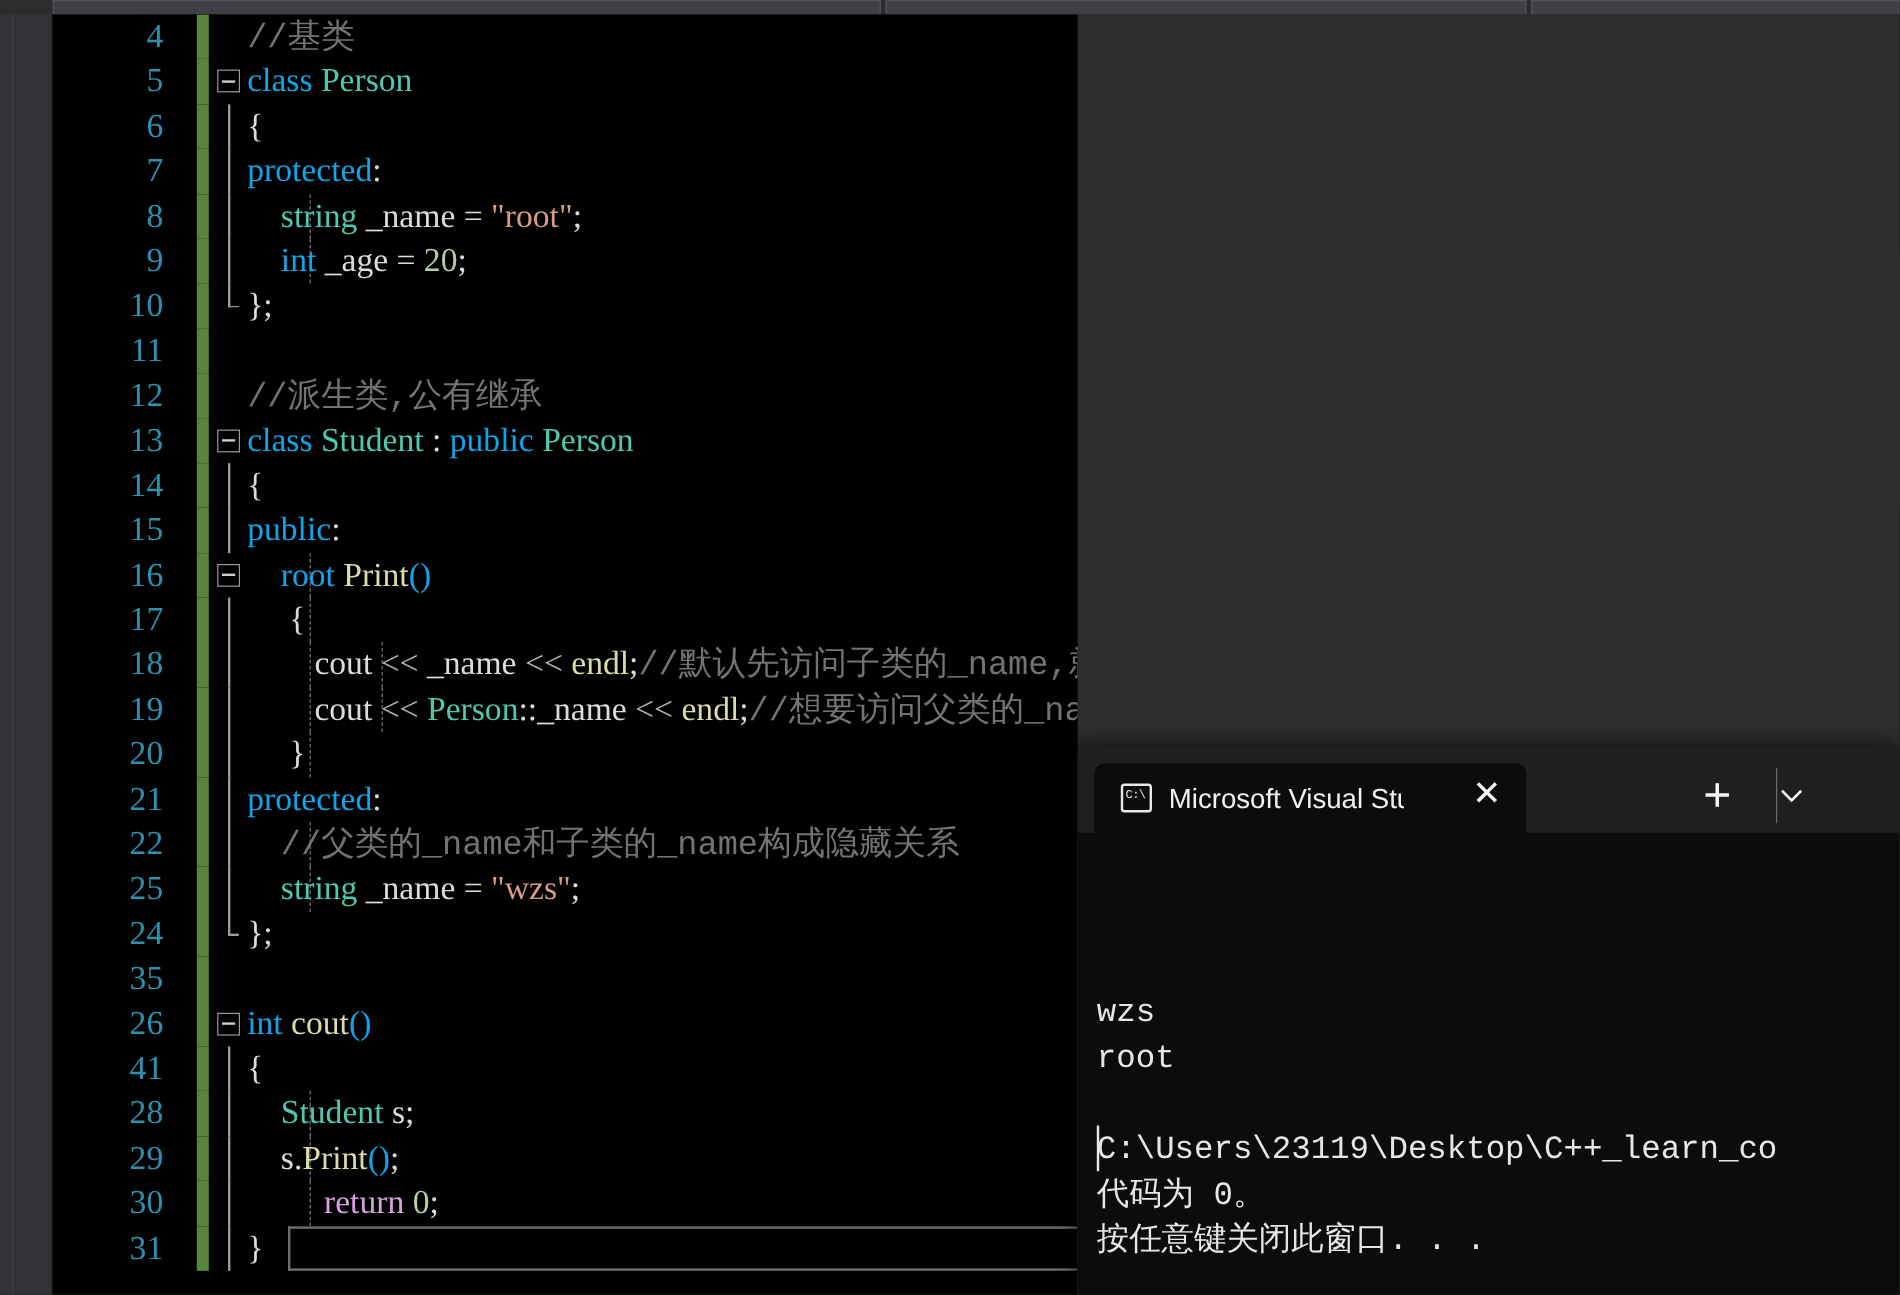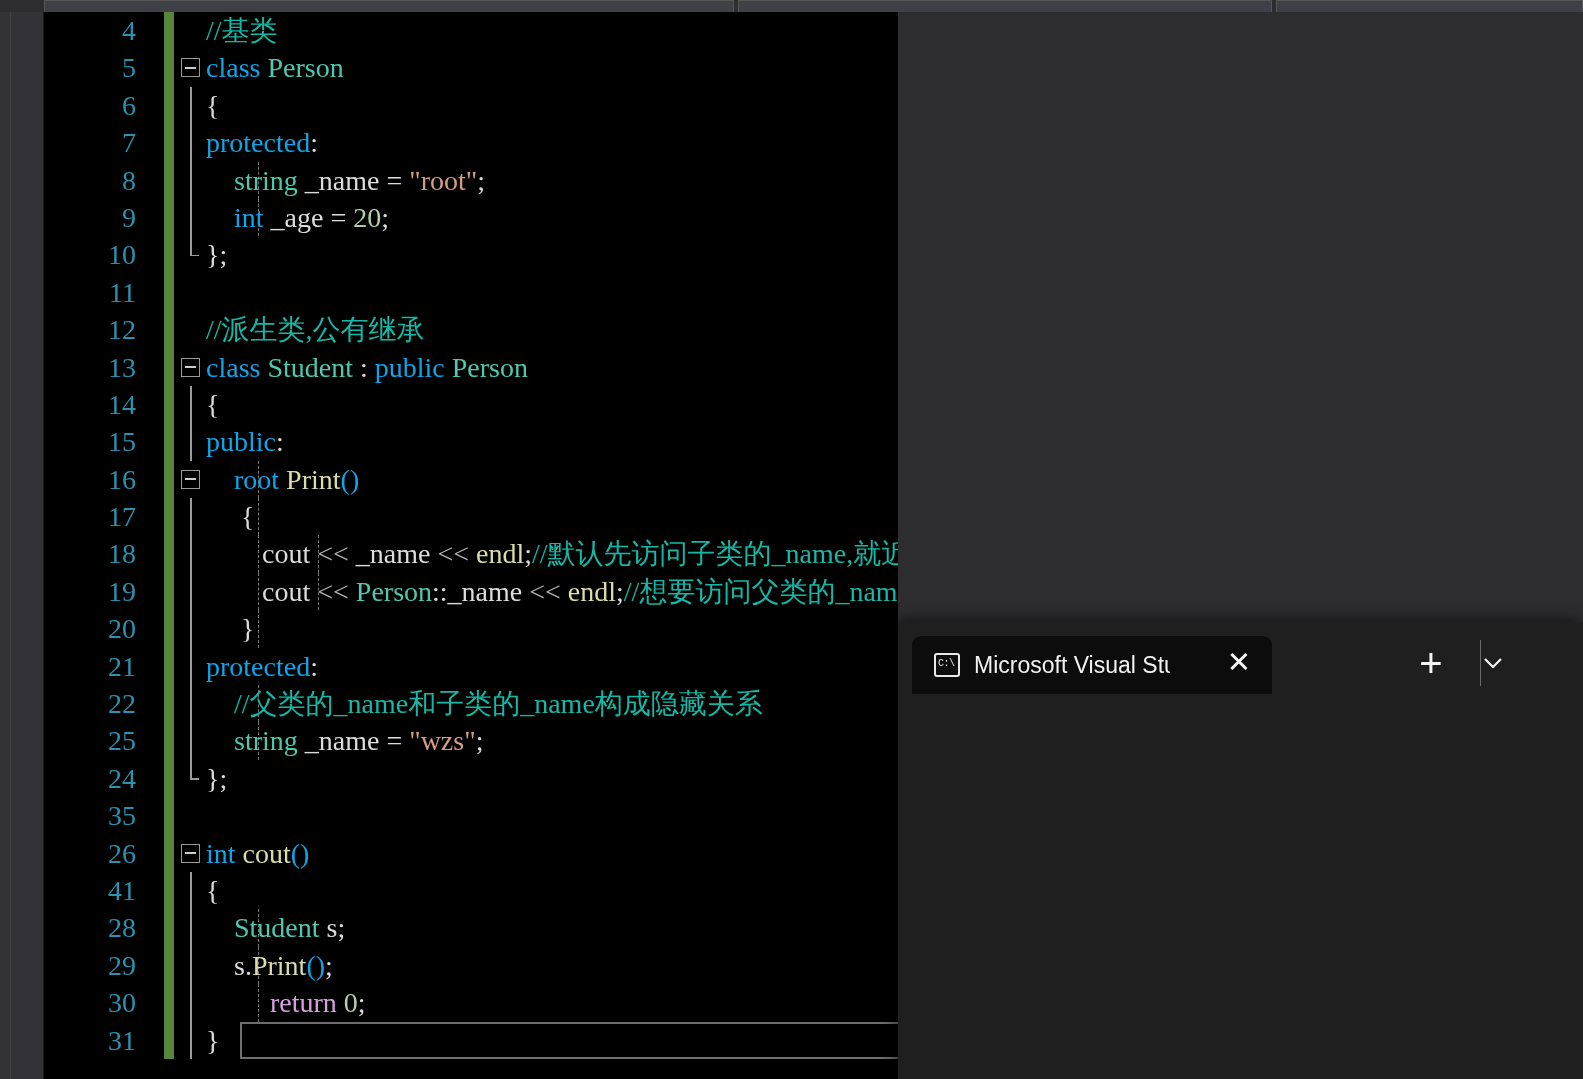--- a/index.html
+++ b/index.html
@@ -66,21 +66,21 @@
           border-left:1.6px dashed #7a7a7a; }
 
   
   .curline{ position:absolute; left:196px; top:0; right:0; height:37.4px;
             border-top:2px solid #6e6e6e; border-bottom:2px solid #6e6e6e;
             border-left:2px solid #6e6e6e; }
 
   
   .kw{ color:#0ea5e9; }          
   .type{ color:#4ec9b0; }        
-  .cm{ color:#14b8a6; }          
+  .cm{ color:#737373;font-family:Liberation Mono, monospace; }          
   .str{ color:#d69d85; }         
   .num{ color:#b5cea8; }         
   .fn{ color:#dcdcaa; }          
   .ctl{ color:#d8a0df;margin-left:36px; }         
   .pl{ color:#dcdcdc; }          
   .op{ color:#b4b4b4; }          
 
   
   .term{ position:absolute; left:898px; top:622px; width:685px; height:457px;
          background:#1f1f1f; border-top-left-radius:10px; overflow:hidden;
@@ -373,15 +373,18 @@
       </div>
       <div class="term-close">✕</div>
       <div class="term-newtab">+</div>
       <div class="term-vsep"></div>
       <div class="term-chev">
         <svg width="28" height="18" viewBox="0 0 28 18">
             <polyline points="6,5 14,13 22,5" fill="none" stroke="#f4f4f4" stroke-width="2.2"></polyline>
           </svg>
       </div>
     </div>
+    <div class="term-body" id="termbody">
+      <div class="term-cursor"></div>
+    <div>wzs</div><div>root</div><div></div><div>C:\Users\23119\Desktop\C++_learn_co</div><div>代码为 0。</div><div>按任意键关闭此窗口. . .</div></div>
   </div>
 
 </div>
 
 </body></html>

